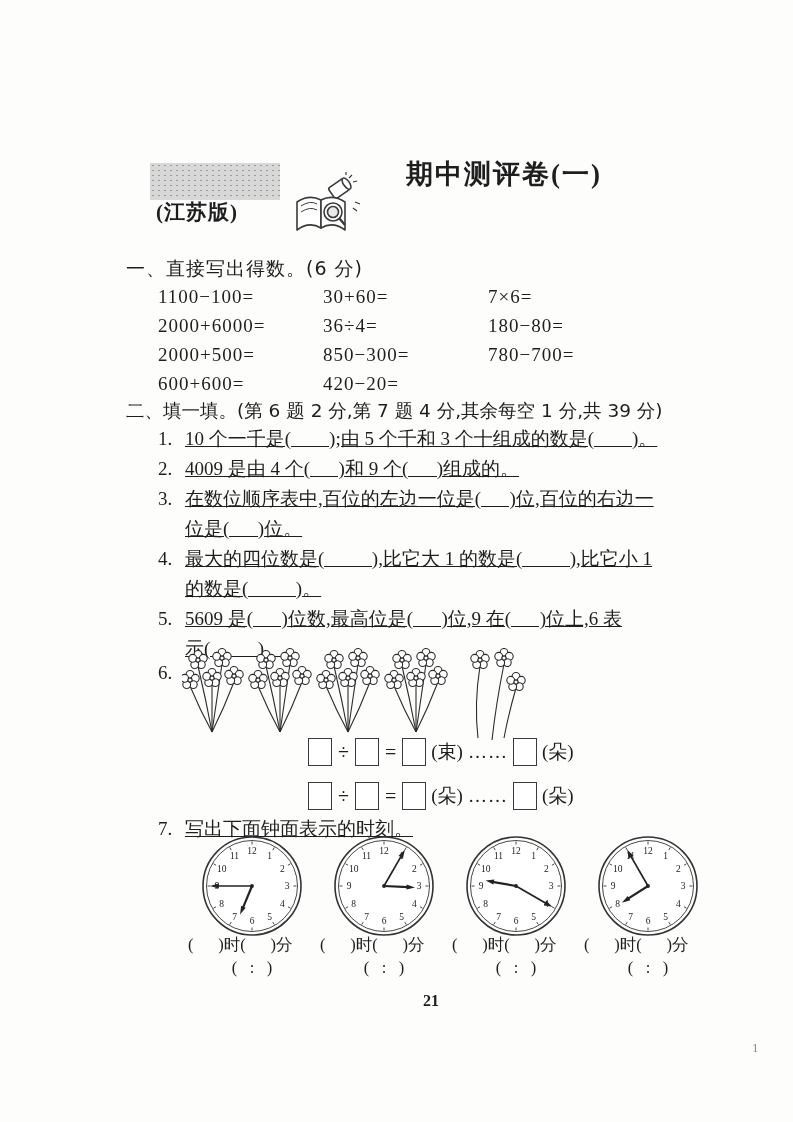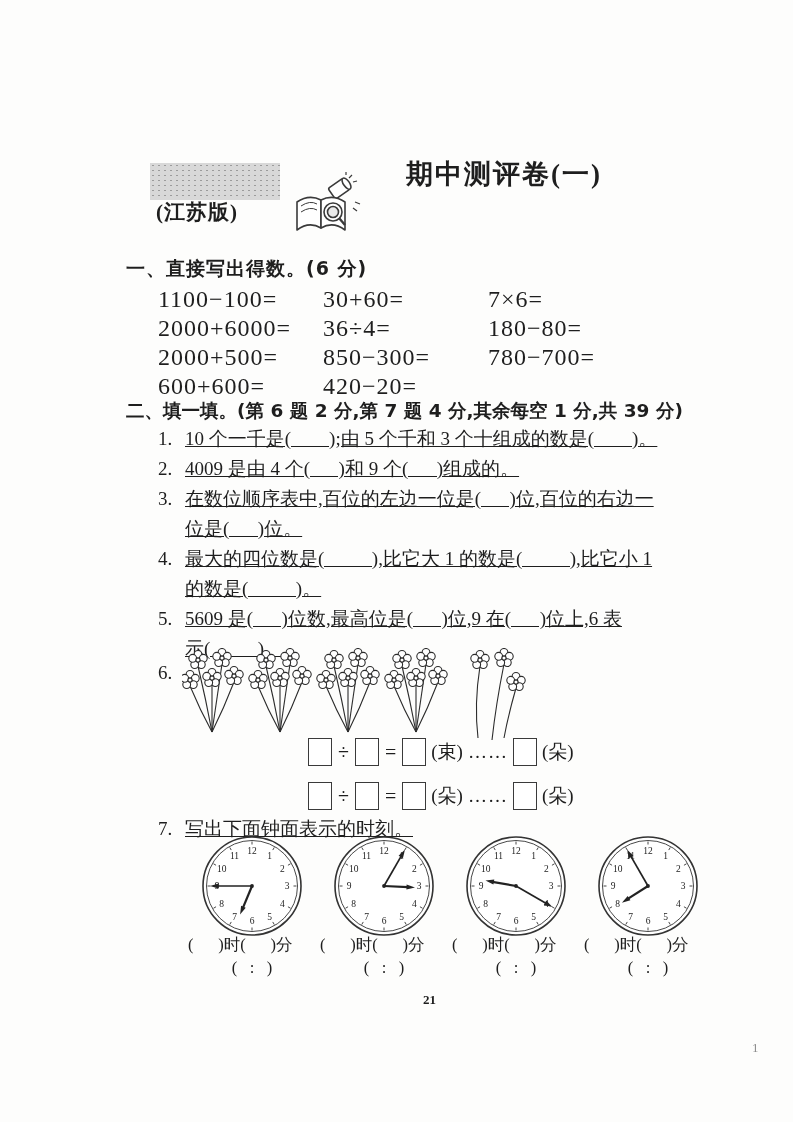--- a/index.html
+++ b/index.html
@@ -11,24 +11,24 @@
   
   #logo-box{left:150px;top:163px;width:130px;height:37px;background-color:#d8d8d8;
     background-image:radial-gradient(#9b9b9b 14%,transparent 15%),radial-gradient(#b3b3b3 12%,transparent 13%);
     background-size:6px 5px,4px 7px;background-position:0 0,2px 3px;}
   #edition{left:156px;top:198px;font-size:21px;font-weight:bold;letter-spacing:1px;}
   #paper-title{left:406px;top:156px;font-size:27px;font-weight:bold;letter-spacing:2px;}
   #paper-subtitle{left:383px;top:203px;font-size:16.5px;letter-spacing:1px;}
   #book-icon{left:283px;top:172px;}
 
   
-  .sec-heading{font-family:"DejaVu Sans","Liberation Sans",sans-serif;font-weight:700;font-size:19px;letter-spacing:1px;}
+  .sec-heading{font-family:"DejaVu Sans","Liberation Sans",sans-serif;font-weight:400;font-size:19px;letter-spacing:1px;}
   #s1-heading{left:126px;top:256px;}
   #problems{left:158px;top:286px;width:560px;display:grid;grid-template-columns:165px 165px 1fr;
-    row-gap:9px;font-size:24px;letter-spacing:1px;}
+    row-gap:9px;font-size:19px;letter-spacing:1px;}
   .prob{height:20px;}
 
   
   #s2-heading{left:126px;top:398px;font-size:18.5px;letter-spacing:0;}
   .item{left:158px;display:flex;font-size:19px;line-height:30px;}
   .item .num{width:27px;flex:0 0 27px;}
   .item .lines{white-space:pre;text-decoration:underline;}
 
   
   #flowers{left:182px;top:648px;}
@@ -37,21 +37,21 @@
   .eq-op{font-size:20px;padding:0 1px;}
   .eq-dots{letter-spacing:1px;}
 
   
   .clock-unit{top:834px;width:128px;text-align:center;}
   .clock-face{display:block;margin:0 auto;}
   .ans1{top:934px;width:128px;font-size:16.5px;white-space:pre;}
   .ans2{top:958px;width:128px;text-align:center;font-size:16.5px;white-space:pre;}
 
   
-  #page-number{left:423px;top:992px;font-size:13px;font-weight:bold;}
+  #page-number{left:423px;top:992px;font-size:16px;font-weight:bold;}
   #corner-mark{left:752px;top:1040px;font-size:13px;color:#8d8d8d;}
 </style>
 </head>
 <body>
 
 <div id="page">
 
   <div id="logo-box" class="abs"></div>
   <div id="edition" class="abs">(江苏版)</div>
 

